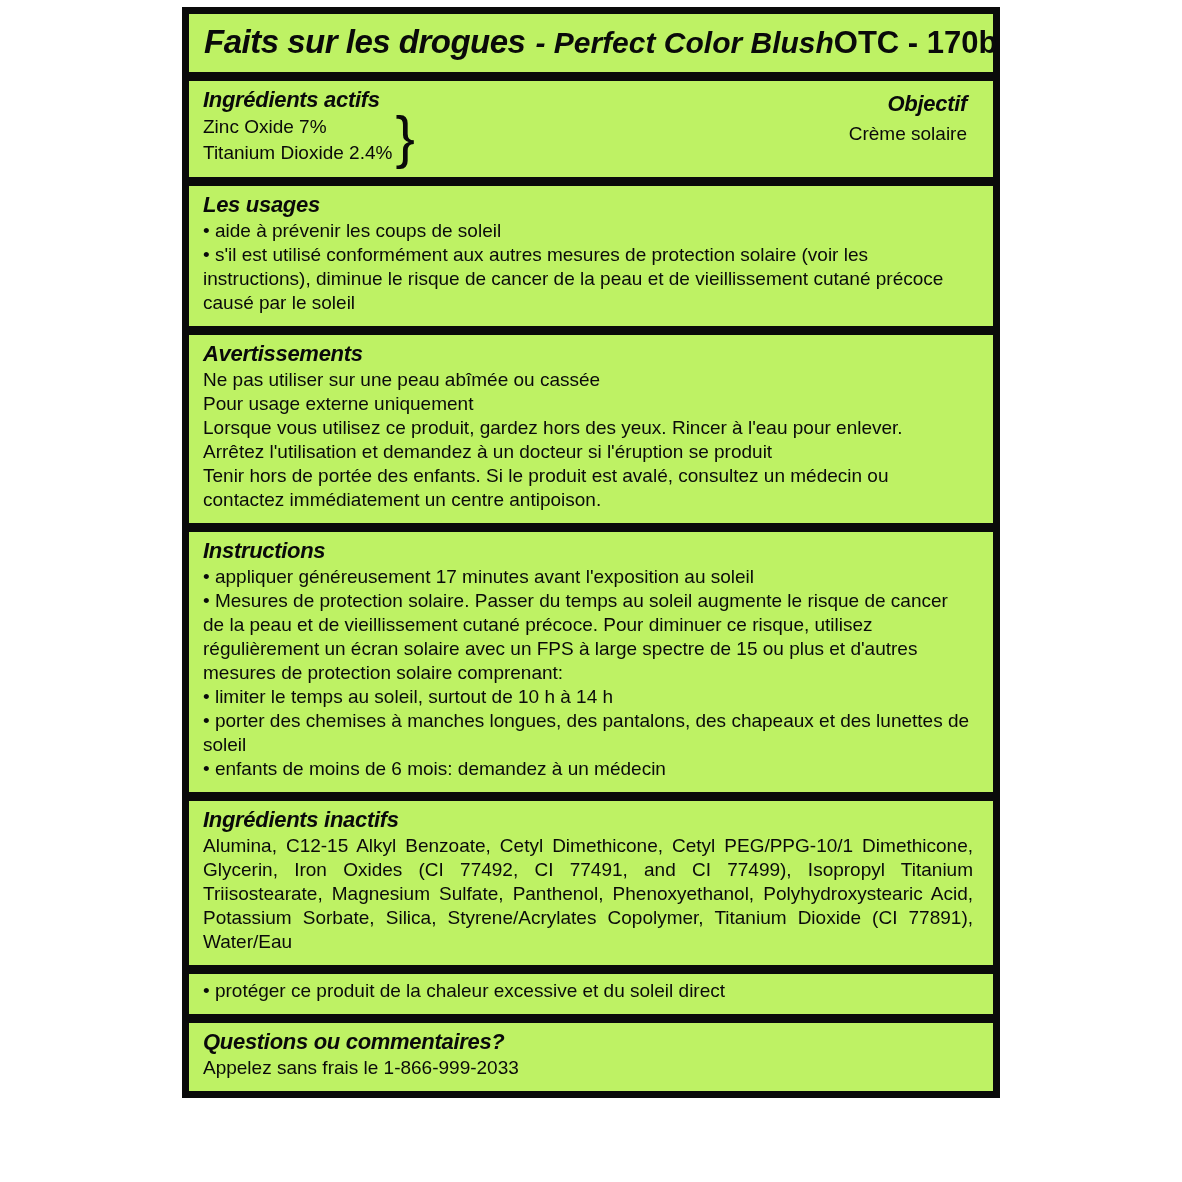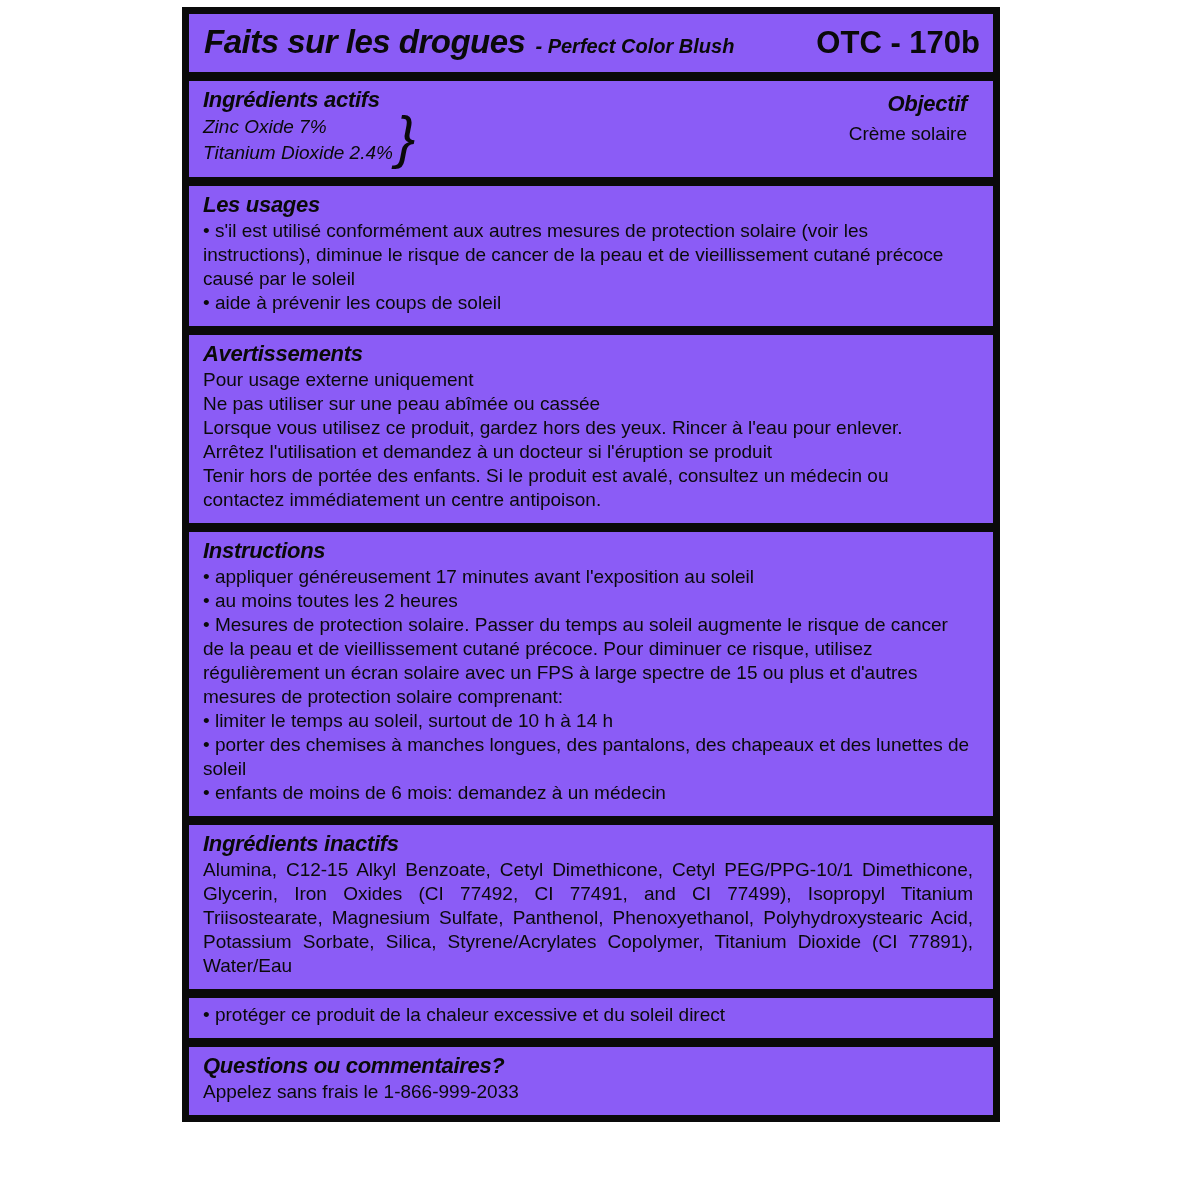--- a/index.html
+++ b/index.html
@@ -8,51 +8,51 @@
     width: 1182px; height: 1182px;
     background: #ffffff;
     color: #0a0a0a;
     font-family: "Liberation Sans", sans-serif;
     overflow: hidden;
   }
   .label {
     width: 818px;
     margin: 7px 0 0 182px;
     border: 7px solid #0a0a0a;
-    background: #8b5cf6;
+    background: #bef264;
   }
   .divider { height: 9px; background: #0a0a0a; }
 
   
   .hdr {
     display: flex; align-items: baseline;
     padding: 9px 13px 11px 15px;
   }
   .hdr-title   { font-size: 33px; font-weight: bold; font-style: italic; letter-spacing: -0.5px; white-space: nowrap; }
-  .hdr-product { font-size: 20px; font-weight: bold; font-style: italic; margin-left: 10px; white-space: nowrap; }
+  .hdr-product { font-size: 30px; font-weight: bold; font-style: italic; margin-left: 10px; white-space: nowrap; }
   .hdr-code    { font-size: 31px; font-weight: bold; margin-left: auto; white-space: nowrap; }
 
   
   .sec { padding: 5px 20px 11px 14px; }
   .sec h2 {
     margin: 0 0 1px 0;
     font-size: 22px; line-height: 27px;
     font-weight: bold; font-style: italic;
     letter-spacing: -0.3px;
   }
   .sec p { margin: 0; font-size: 19px; line-height: 24px; }
   .sec p.justify { text-align: justify; }
 
   
   .active-grid { display: flex; justify-content: space-between; }
   .active-left  { }
   .active-right { text-align: right; padding-right: 2px; }
   .active-right h2 { margin: 4px; font-size: 22px; line-height: 27px; font-weight: bold; font-style: italic; letter-spacing: -0.3px; }
   .active-right p  { margin: 4px; font-size: 19px; line-height: 26px; }
-  .ingr-rows { display: flex; align-items: flex-end; font-style: italic; }
+  .ingr-rows { display: flex; align-items: flex-end; }
   .ingr-lines p { margin: 0; font-size: 19px; line-height: 26px; }
   .brace {
     font-size: 58px; line-height: 52px;
     font-weight: normal;
     margin-left: 3px;
     transform: translateY(-3px);
   }
 </style>
 </head>
 <body>
@@ -83,41 +83,40 @@
         <h2>Objectif</h2>
         <p>Crème solaire</p>
       </div>
     </div>
   </div>
 
   <div class="divider"></div>
 
   <div class="sec">
     <h2>Les usages</h2>
+    <p>• aide à prévenir les coups de soleil</p>
     <p>• s'il est utilisé conformément aux autres mesures de protection solaire (voir les instructions), diminue le risque de cancer de la peau et de vieillissement cutané précoce causé par le soleil</p>
-    <p>• aide à prévenir les coups de soleil</p>
   </div>
 
   <div class="divider"></div>
 
   <div class="sec">
     <h2>Avertissements</h2>
+    <p>Ne pas utiliser sur une peau abîmée ou cassée</p>
     <p>Pour usage externe uniquement</p>
-    <p>Ne pas utiliser sur une peau abîmée ou cassée</p>
     <p>Lorsque vous utilisez ce produit, gardez hors des yeux. Rincer à l'eau pour enlever.</p>
     <p>Arrêtez l'utilisation et demandez à un docteur si l'éruption se produit</p>
     <p>Tenir hors de portée des enfants. Si le produit est avalé, consultez un médecin ou contactez immédiatement un centre antipoison.</p>
   </div>
 
   <div class="divider"></div>
 
   <div class="sec">
     <h2>Instructions</h2>
     <p>• appliquer généreusement 17 minutes avant l'exposition au soleil</p>
-    <p>• au moins toutes les 2 heures</p>
     <p>• Mesures de protection solaire. Passer du temps au soleil augmente le risque de cancer de la peau et de vieillissement cutané précoce. Pour diminuer ce risque, utilisez régulièrement un écran solaire avec un FPS à large spectre de 15 ou plus et d'autres mesures de protection solaire comprenant:</p>
     <p>• limiter le temps au soleil, surtout de 10 h à 14 h</p>
     <p>• porter des chemises à manches longues, des pantalons, des chapeaux et des lunettes de soleil</p>
     <p>• enfants de moins de 6 mois: demandez à un médecin</p>
   </div>
 
   <div class="divider"></div>
 
   <div class="sec">
     <h2>Ingrédients inactifs</h2>

